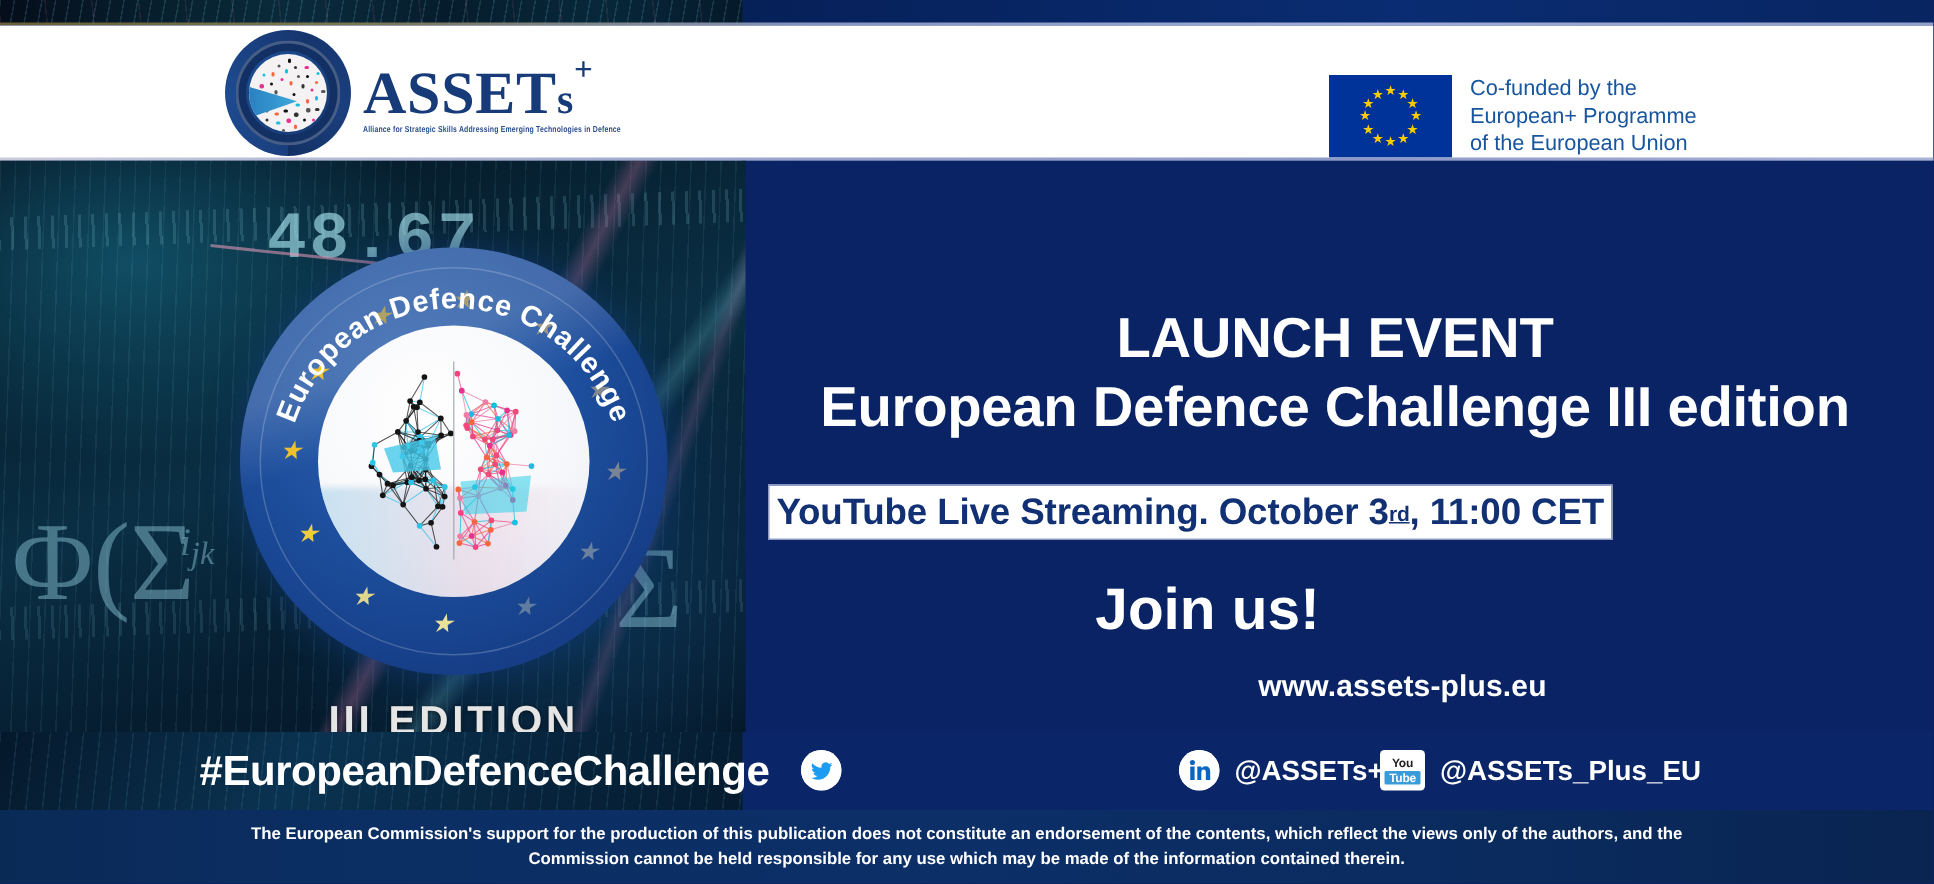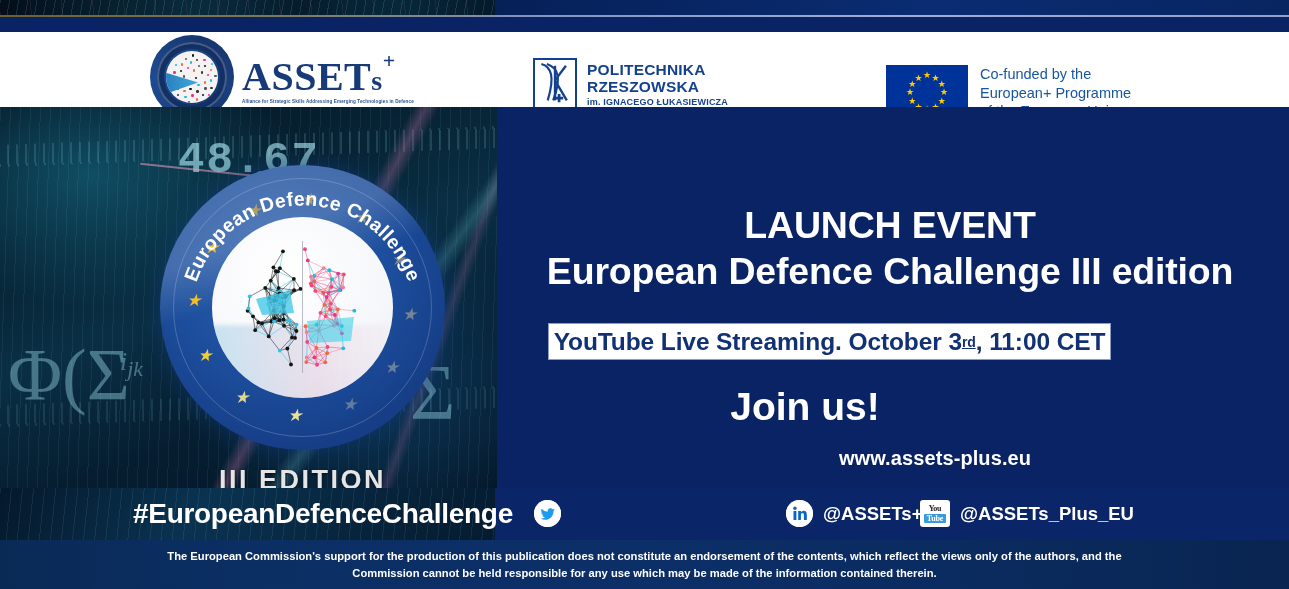--- a/index.html
+++ b/index.html
@@ -25,21 +25,21 @@
     background:
       repeating-linear-gradient(100deg, rgba(120,200,220,.16) 0 1px, transparent 1px 9px),
       repeating-linear-gradient(84deg, rgba(180,90,130,.14) 0 1px, transparent 1px 31px);
   }
   .top-strip .ts-underline{ position:absolute; left:0; bottom:0; width:100%; height:2px;
     background:linear-gradient(90deg,#7a6d3a 0%,#8d8352 18%,#9aa8d6 42%,#b9c3e8 70%,#aab4de 100%); opacity:.85;}
 
   
   .logo-band {
     position:absolute; left:0; top:17px; width:1289px; height:90px;
-    background:#ffffff; display:flex; align-items:center;margin-top:15px;
+    background:#ffffff; display:flex; align-items:center;
   }
   .logo-band:after{ content:""; position:absolute; left:0; bottom:0; width:100%; height:2px;
     background:linear-gradient(90deg,#c8ccdc,#9aa4cc 40%,#8d99c8 70%,#aab2d8);}
 
   
   .assets-logo { position:absolute; left:150px; top:2px; display:flex; align-items:center; height:86px; }
   .assets-mark { position:relative; width:84px; height:84px; }
   .assets-mark .ring-outer{
     position:absolute; inset:0; border-radius:50%;
     background:conic-gradient(from 180deg,#1b3f7e,#1d4b91 25%,#16356d 55%,#1b3f7e 80%,#123064);
@@ -169,21 +169,21 @@
     position:absolute; left:160px; top:358px; width:285px; text-align:center; color:#e5e5e5;
   }
   .edition .e1{ font-size:27px; font-weight:700; letter-spacing:2.5px; text-shadow:0 1px 3px rgba(0,0,0,.6); }
 
   
   .headline{
     position:absolute; left:505px; top:96px; width:770px; text-align:center; color:#fff;
     font-size:37.5px; font-weight:700; line-height:1.22; letter-spacing:-.2px;
   }
   .stream-box{
-    position:absolute; left:548px; top:216px; width:563px; height:37px;
+    position:absolute; left:512px; top:216px; width:563px; height:37px;
     background:#ffffff; border:1.5px solid #8f9ac6;
     display:flex; align-items:center; justify-content:center;
     color:#123174; font-size:24.5px; font-weight:700; letter-spacing:-.1px; white-space:nowrap;
   }
   .stream-box sup{ font-size:14px; vertical-align:8px;text-decoration:underline; }
   .join{
     position:absolute; left:505px; top:278px; width:600px; text-align:center;
     color:#fff; font-size:39px; font-weight:700;
   }
   .site{
@@ -198,21 +198,21 @@
     background:linear-gradient(120deg,#05182b 0%,#0a3351 40%,#07243c 72%,#051b2f 100%); }
   .social .s-left:after{ content:""; position:absolute; inset:0;
     background:repeating-linear-gradient(96deg, rgba(130,200,220,.10) 0 1px, transparent 1px 11px); }
   .hashtag{ position:absolute; left:133px; top:10px; color:#fff; font-size:28px; font-weight:700; letter-spacing:-.3px; }
   .handle{ position:absolute; top:12px; display:flex; align-items:center; gap:10px;
     color:#fff; font-size:18.5px; font-weight:700; }
   .handle .ic{ width:27px; height:27px; border-radius:50%; background:#fff; position:relative; flex:0 0 auto; }
   .handle.tw{ left:534px; }
   .handle.li{ left:786px; }
   .handle.yt{ left:920px; }
-  .handle.yt .ic{ border-radius:3px; background:transparent; width:30px; height:27px;font-family:Liberation Serif, serif; }
+  .handle.yt .ic{ border-radius:3px; background:transparent; width:30px; height:27px; }
   .yt-glyph{ width:30px; height:27px; background:#fff; border-radius:3px; position:relative;
     display:flex; flex-direction:column; align-items:center; justify-content:center; }
   .yt-glyph .yw{ font-size:8px; font-weight:700; color:#222; line-height:8px; letter-spacing:-.2px; }
   .yt-glyph .yt2{ background:#3a9bd9; color:#fff; font-size:8px; font-weight:700; line-height:9px;
     padding:0 3px; border-radius:1px; letter-spacing:-.2px; margin-top:1px; }
 
   
   .disclaimer{
     position:absolute; left:0; top:540px; width:1289px; height:49px;
     background:linear-gradient(90deg,#0a2a56 0%,#0b2e63 18%,#0c2f68 50%,#0a2a5c 82%,#092450 100%);
@@ -284,37 +284,20 @@
             </div>
           <div class="wedge"></div>
         </div>
       </div>
       <div class="assets-word">
         <div class="w1"><span>ASSET</span><span class="sm">s</span><sup>+</sup></div>
         <div class="tag">Alliance for Strategic Skills Addressing Emerging Technologies in Defence</div>
       </div>
     </div>
 
-    <div class="prz-logo">
-      <div class="prz-mark">
-        <svg viewBox="0 0 44 52" width="40" height="48">
-          <path d="M7 4 C18 7, 22 18, 14 44" stroke="#14418e" stroke-width="2.4" fill="none"></path>
-          <path d="M13 4 C26 8, 29 20, 20 44" stroke="#14418e" stroke-width="2.4" fill="none"></path>
-          <path d="M22 6 L22 44" stroke="#14418e" stroke-width="2.6" fill="none"></path>
-          <path d="M22 22 L34 6" stroke="#14418e" stroke-width="2.6" fill="none"></path>
-          <path d="M22 22 L35 44" stroke="#14418e" stroke-width="2.6" fill="none"></path>
-          <path d="M22 40 l3 0 0 -3 3 0 0 3 3 0 0 3 -3 0 0 3 -3 0 0 -3 -3 0z" fill="#14418e"></path>
-        </svg>
-      </div>
-      <div class="prz-text">
-        <div class="l1">POLITECHNIKA</div>
-        <div class="l2">RZESZOWSKA</div>
-        <div class="l3">im. IGNACEGO ŁUKASIEWICZA</div>
-      </div>
-    </div>
 
     <div class="eu-logo">
       <div class="eu-flag">
           <span class="star" style="left: 36.5px; top: 6px;">★</span>
           <span class="star" style="left: 45px; top: 8.27757px;">★</span>
           <span class="star" style="left: 51.2224px; top: 14.5px;">★</span>
           <span class="star" style="left: 53.5px; top: 23px;">★</span>
           <span class="star" style="left: 51.2224px; top: 31.5px;">★</span>
           <span class="star" style="left: 45px; top: 37.7224px;">★</span>
           <span class="star" style="left: 36.5px; top: 40px;">★</span>

